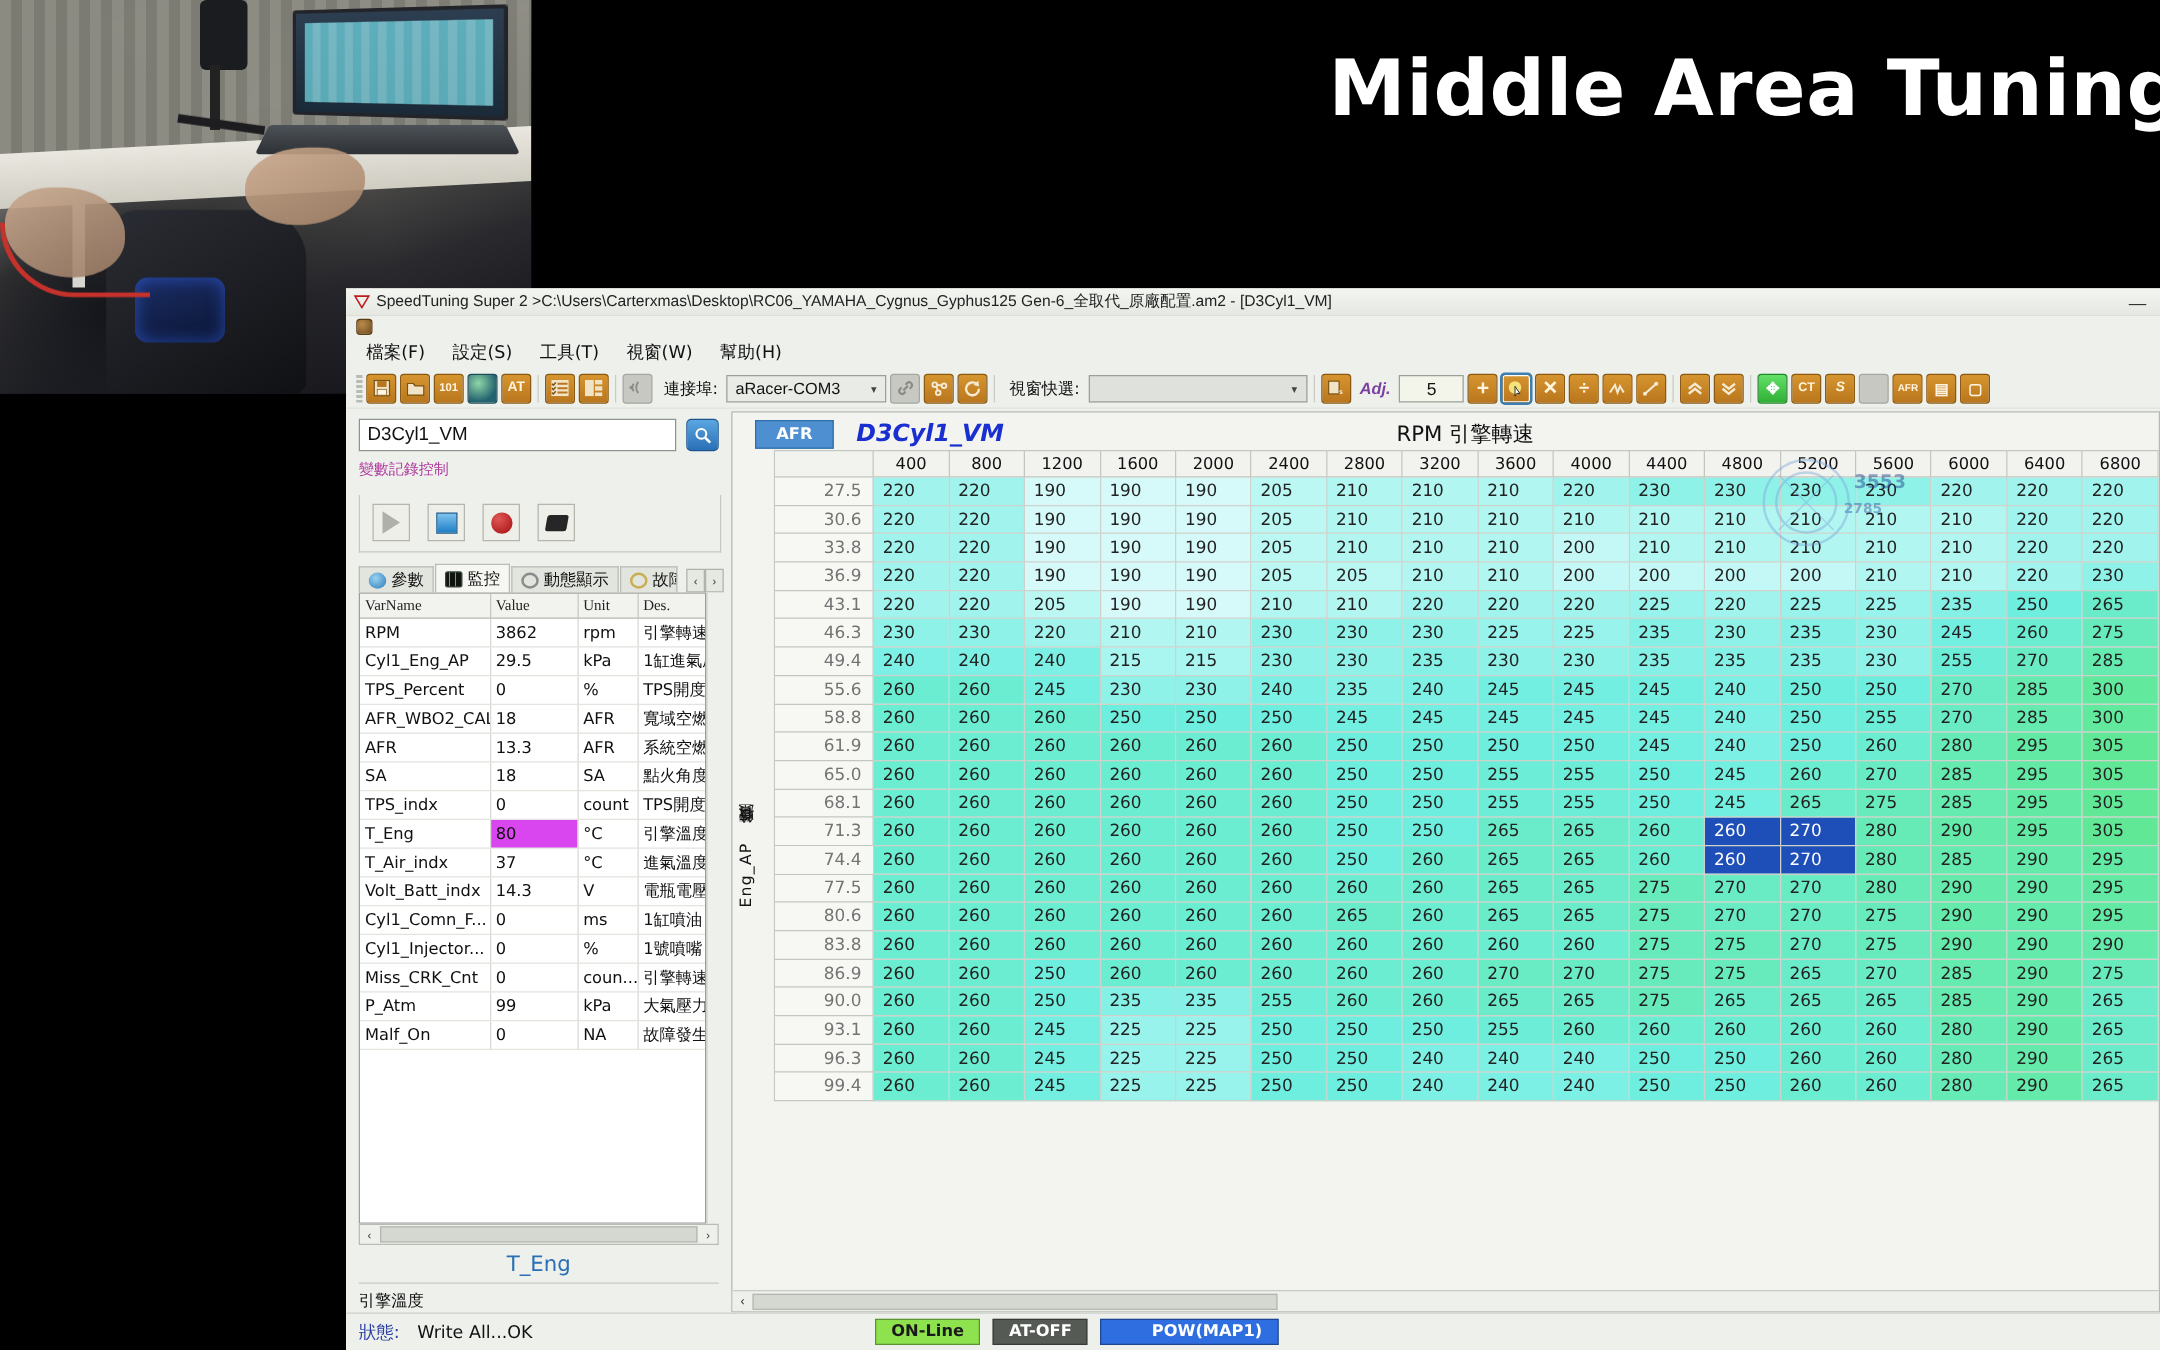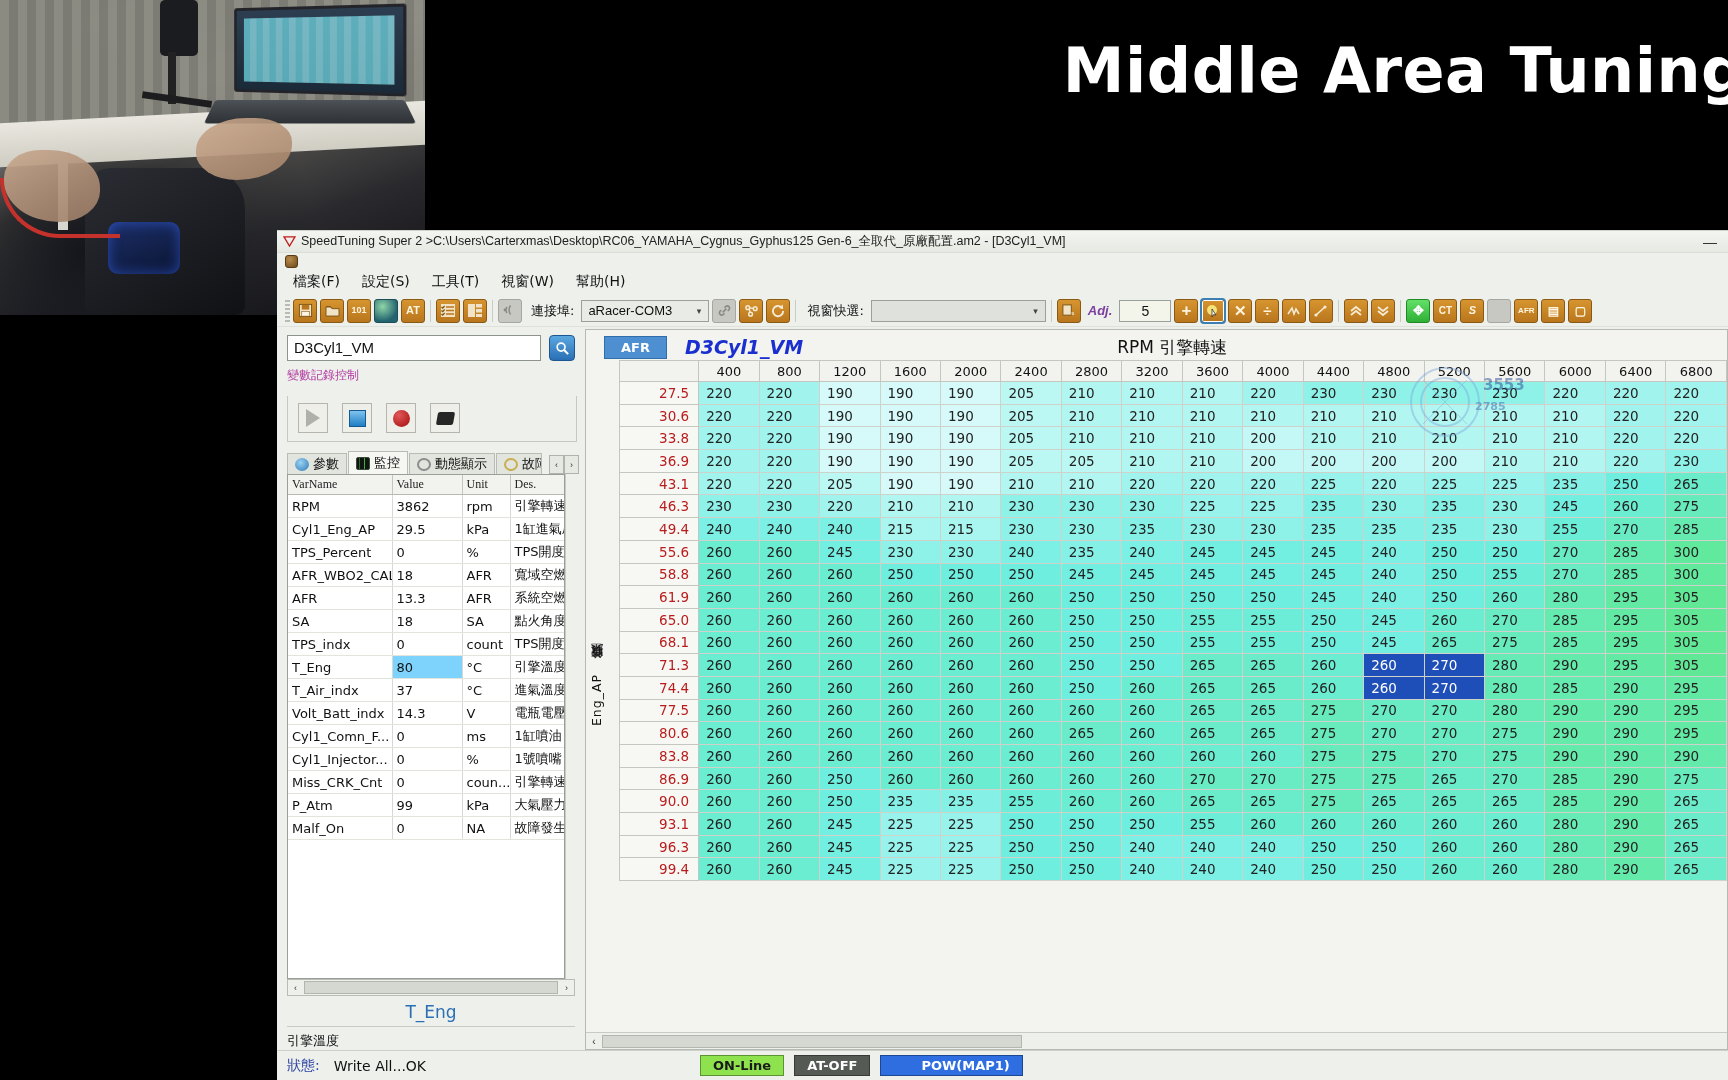--- a/index.html
+++ b/index.html
@@ -149,21 +149,21 @@
 
   #var-table-wrap { border:1px solid #9a9f99; background:#fff; margin-left:4px;
      width:288px; flex:1; min-height:0; display:flex; flex-direction:column; overflow:hidden; }
   table.vt { border-collapse:collapse; width:100%; table-layout:fixed; }
   table.vt th { font-family:"Liberation Serif", serif; font-weight:400; font-size:12px;
      background:#f2f3ef; border-right:1px solid #c3c6bf; border-bottom:1px solid #b6b9b2;
      text-align:left; padding:2px 4px; color:#222; }
   table.vt td { font-size:13px; padding:2px 4px; border-right:1px solid #d7dad3;
      border-bottom:1px solid #e2e4de; color:#111; white-space:nowrap; overflow:hidden;
      font-family:"DejaVu Sans", sans-serif; }
-  table.vt td.hl { background:#7dd3fc; }
+  table.vt td.hl { background:#d946ef; }
   .col-name { width:104px; } .col-val { width:70px; } .col-unit { width:48px; } .col-des { width:60px; }
   #var-scroll { width:14px; background:#eef0ec; border-left:1px solid #c8cbc4; }
 
   #hscroll { margin-left:4px; width:288px; height:17px; background:#eef0ec;
      border:1px solid #b9bcb5; display:flex; align-items:center; }
   #hscroll .arw { width:15px; text-align:center; font-size:9px; color:#333; }
   #hscroll .thumb { flex:1; height:13px; background:#d5d8d1; border:1px solid #b3b6af; margin:0 1px; }
 
   #teng-label { margin:6px 4px 0 4px; width:288px; text-align:center;
      color:#2a6fb5; font-size:17px; font-family:"DejaVu Sans", sans-serif;
@@ -184,21 +184,21 @@
   #y-axis-label { width:22px; flex:none; display:flex; align-items:center; justify-content:center;
      font-size:12.5px; color:#111; }
   #y-axis-label span { writing-mode:vertical-rl; transform:rotate(180deg); white-space:nowrap;
      font-family:"DejaVu Sans", sans-serif; letter-spacing:1px; }
   #grid-scroll { flex:1; min-width:0; overflow:hidden; display:flex; flex-direction:column; }
   table.mt { border-collapse:collapse; table-layout:fixed; }
   table.mt th.corner { width:72px; height:21px; background:#f2f3ef; border:1px solid #c4c7c0; }
   table.mt th.colh { width:55px; height:21px; background:#f2f3ef; border:1px solid #c4c7c0;
      font-weight:400; font-size:13px; color:#111; font-family:"DejaVu Sans", sans-serif; }
   table.mt td.rowh { width:72px; height:22.7px; background:#f7f8f4; border:1px solid #c4c7c0;
-     text-align:right; padding-right:9px; font-size:13.5px; color:#b91c1c; font-family:"DejaVu Sans", sans-serif; }
+     text-align:right; padding-right:9px; font-size:13.5px; color:#737373; font-family:"DejaVu Sans", sans-serif; }
   table.mt td.cell { width:55px; height:22.7px; border:1px solid #cfd2cb; text-align:left;
      padding-left:7px; font-size:13.5px; color:#222; font-family:"DejaVu Sans", sans-serif; }
   table.mt td.cell.sel { background:#1e4fb8 !important; color:#fff; }
   #row-marker-col { width:11px; flex:none; }
   #map-hscroll { height:17px; background:#eef0ec; border-top:1px solid #c8cbc4;
      display:flex; align-items:center; }
   #map-hscroll .arw { width:16px; text-align:center; font-size:10px; color:#333; }
   #map-hscroll .thumb { width:420px; height:13px; background:#d5d8d1; border:1px solid #b3b6af; }
 
   

